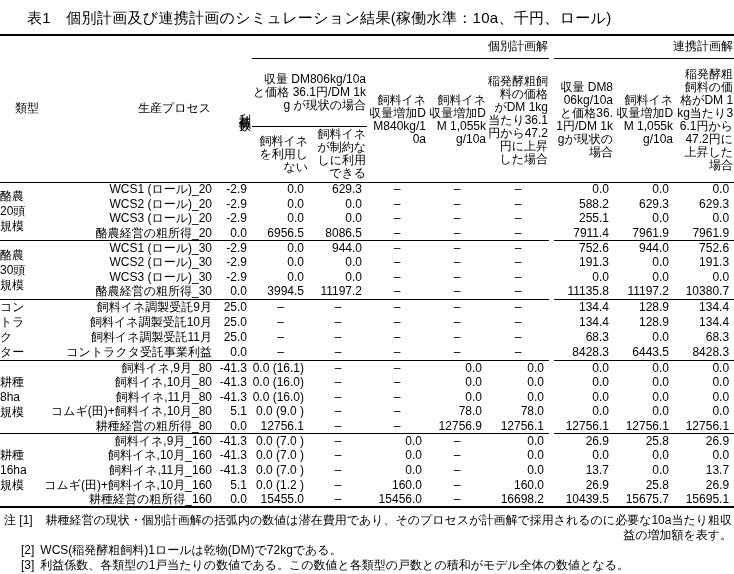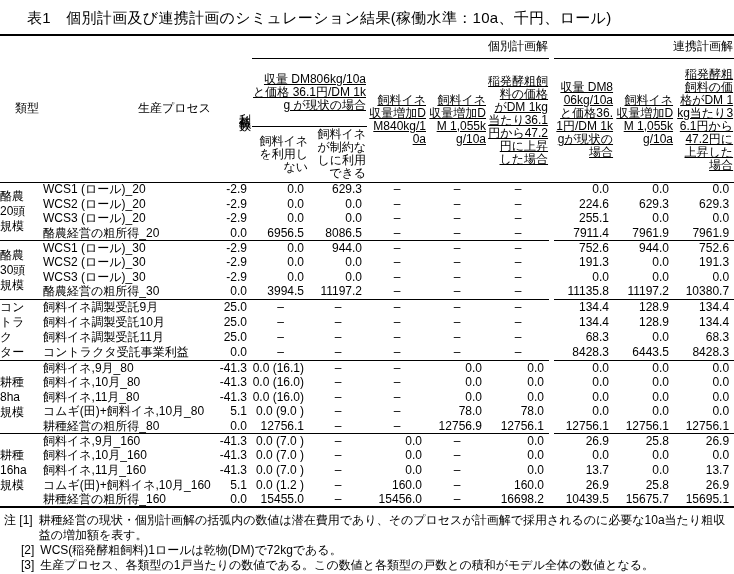--- a/index.html
+++ b/index.html
@@ -4,36 +4,36 @@
 <style>
   html,body{margin:0;padding:0;background:#fff;color:#000;}
   body{width:734px;height:574px;overflow:hidden;
        font-family:"Liberation Sans","DejaVu Sans",sans-serif;}
   .title{font-size:15px;padding:9px 0 6px 7px;white-space:nowrap;letter-spacing:.3px;margin-left:20px;}
   table{border-collapse:collapse;table-layout:fixed;width:734px;
         border-top:2px solid #000;border-bottom:2px solid #000;}
   th,td{font-weight:normal;font-size:12px;padding:0;vertical-align:middle;
         line-height:13px;word-break:break-all;}
   thead th{text-align:right;padding:1px 1px;}
-  tr.h1{height:23px;} tr.h2{height:68px;text-decoration:underline;} tr.h3{height:56px;}
+  tr.h1{height:23px;} tr.h2{height:68px;} tr.h3{height:56px;}
   .grp{border-bottom:1px solid #000;}
   .hb{border-bottom:1px solid #000;}
   th.spacer-head{border-bottom:1px solid #000;}
   .coef-v span{writing-mode:vertical-rl;text-orientation:upright;letter-spacing:2px;}
   tbody tr{height:14.7px;}
   td.type-cell{white-space:pre-line;text-align:left;line-height:15px;
                border-bottom:1px solid #000;}
-  td.process-cell{text-align:left;padding-left:3px;white-space:nowrap;overflow:hidden;}
+  td.process-cell{text-align:right;padding-left:3px;white-space:nowrap;overflow:hidden;}
   td.num-cell{text-align:right;padding-right:5px;white-space:nowrap;}
   td.num-cell.dash{text-align:center;padding-right:0;}
   tr.group-end td{border-bottom:1px solid #000;}
   tr.group-end td.spacer-cell{border-bottom:none;}
   td.spacer-cell{border-bottom:none;}
   .notes{padding:5px 2px 0 4px;font-size:12px;line-height:15px;}
-  .note{display:flex;}
+  .note{display:flex;text-align:right;}
   .note .marker{white-space:pre;flex:none;padding-right:6px;}
   .note.cont{margin-left:17px;}
 </style>
 </head>
 <body>
 
 <div class="title"><span>表1　個別計画及び連携計画のシミュレーション結果(稼働水準：10a、千円、ロール)</span></div>
 
 <table>
   <colgroup>
@@ -92,21 +92,21 @@
       </tr>
       <tr>
         <td class="process-cell">WCS2 (ロール)_20</td>
         <td class="num-cell">-2.9</td>
         <td class="num-cell">0.0</td>
         <td class="num-cell">0.0</td>
         <td class="num-cell dash">–</td>
         <td class="num-cell dash">–</td>
         <td class="num-cell dash">–</td>
         <td class="spacer-cell"></td>
-        <td class="num-cell">224.6</td>
+        <td class="num-cell">588.2</td>
         <td class="num-cell">629.3</td>
         <td class="num-cell">629.3</td>
       </tr>
       <tr>
         <td class="process-cell">WCS3 (ロール)_20</td>
         <td class="num-cell">-2.9</td>
         <td class="num-cell">0.0</td>
         <td class="num-cell">0.0</td>
         <td class="num-cell dash">–</td>
         <td class="num-cell dash">–</td>
@@ -383,15 +383,15 @@
   <div class="note">
     <span class="marker">注 [1]</span>
     <span class="text">耕種経営の現状・個別計画解の括弧内の数値は潜在費用であり、そのプロセスが計画解で採用されるのに必要な10a当たり粗収益の増加額を表す。</span>
   </div>
   <div class="note cont">
     <span class="marker">[2]</span>
     <span class="text">WCS(稲発酵粗飼料)1ロールは乾物(DM)で72kgである。</span>
   </div>
   <div class="note cont">
     <span class="marker">[3]</span>
-    <span class="text">生産プロセス、各類型の1戸当たりの数値である。この数値と各類型の戸数との積和がモデル全体の数値となる。</span>
+    <span class="text">利益係数、各類型の1戸当たりの数値である。この数値と各類型の戸数との積和がモデル全体の数値となる。</span>
   </div>
 </div>
 
 </body></html>

